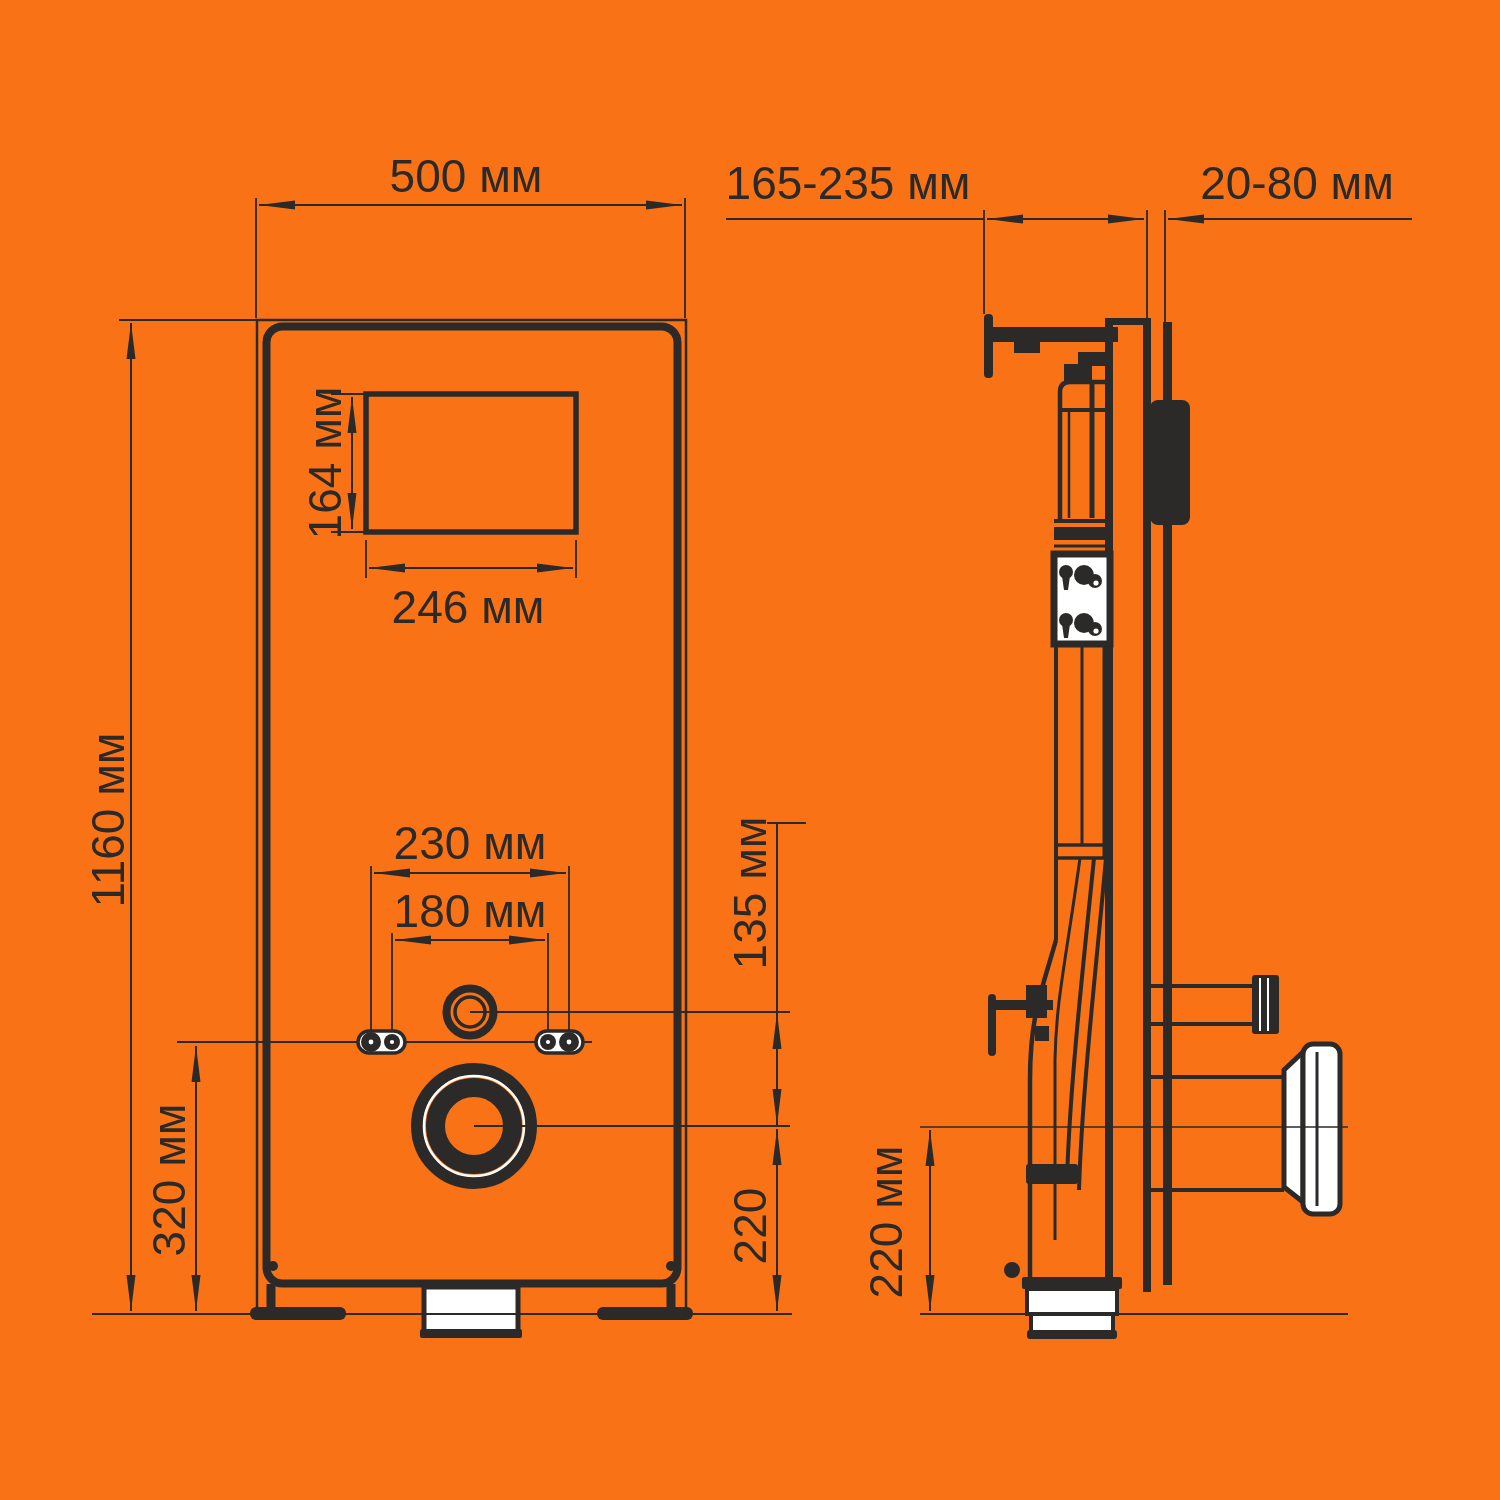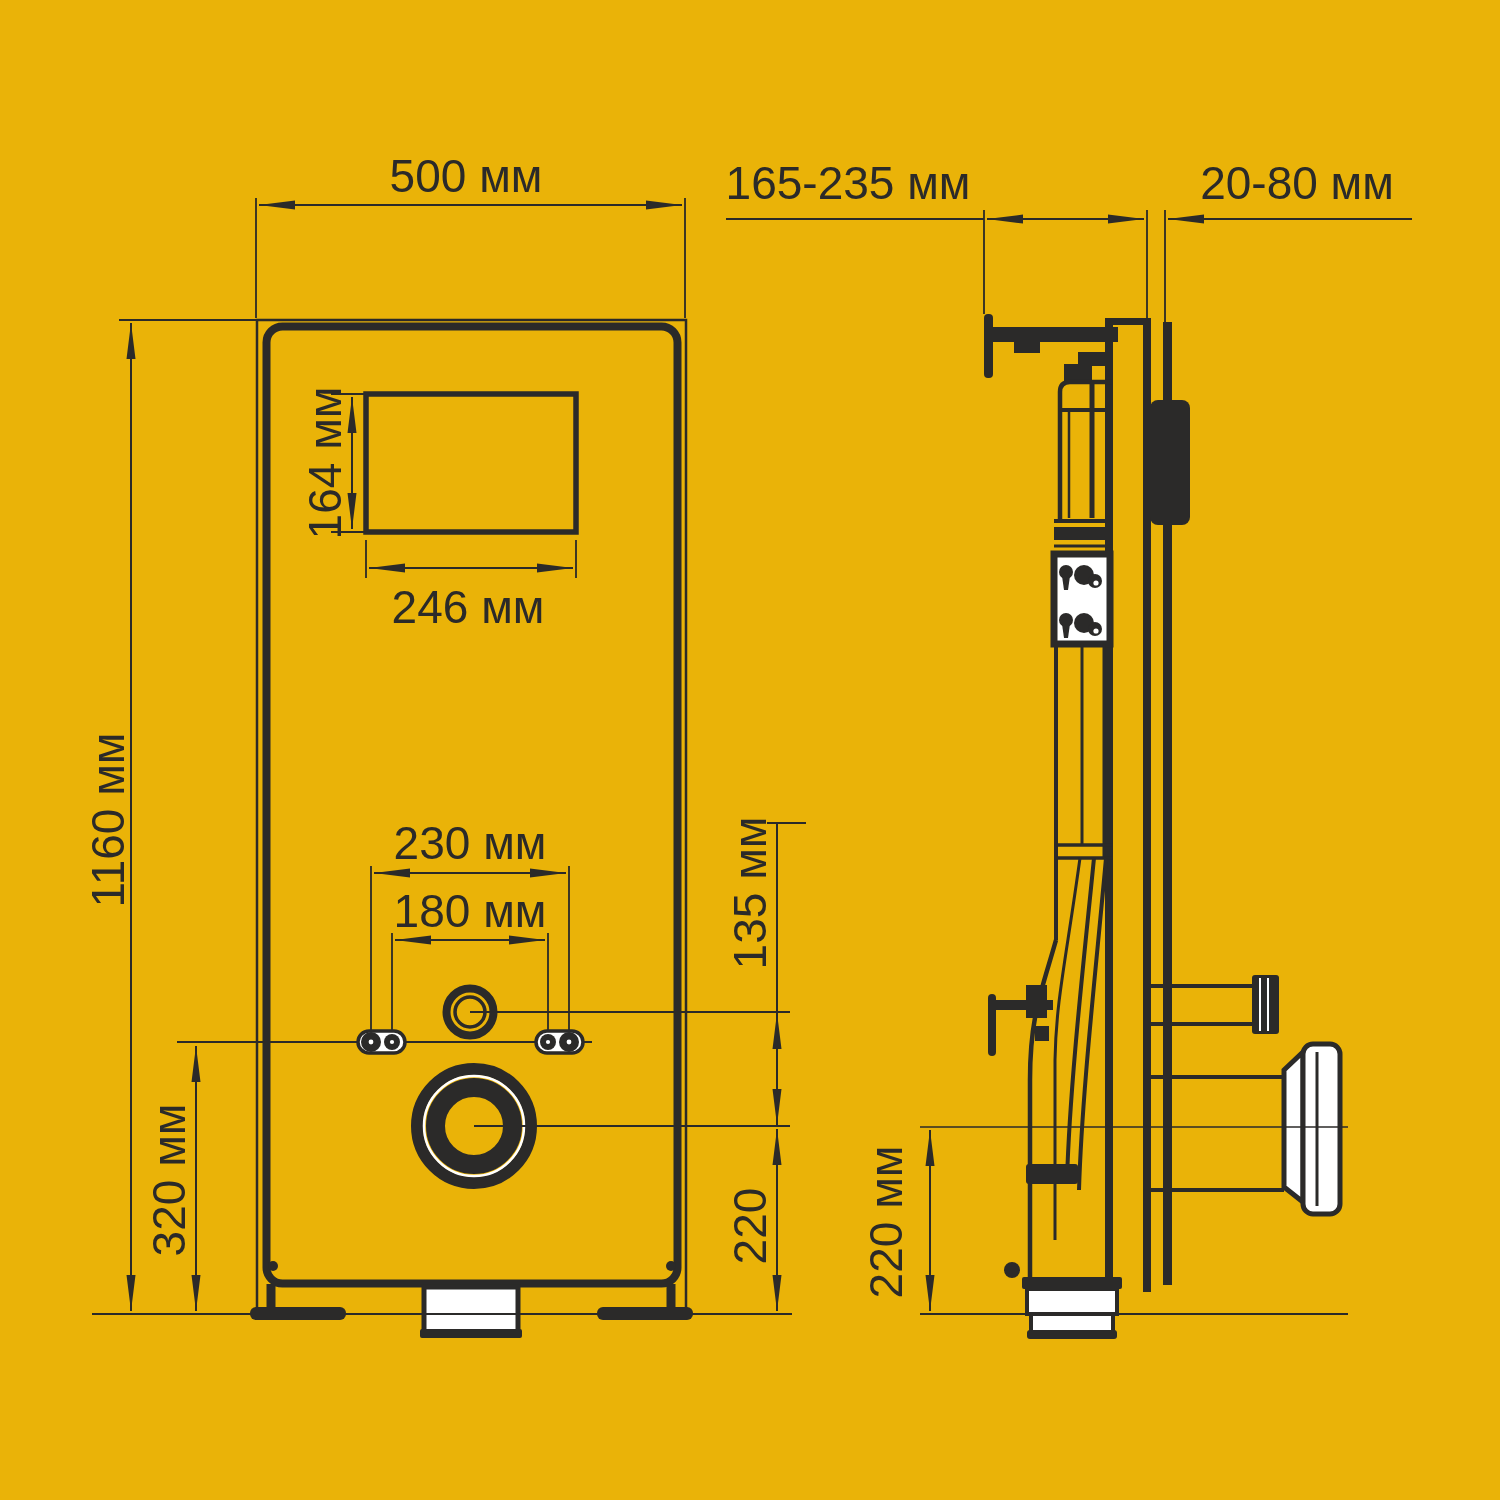--- a/index.html
+++ b/index.html
@@ -1,16 +1,16 @@
 <!DOCTYPE html>
 <html><head>
 <meta charset="utf-8">
 <style>
   html,body{margin:0;padding:0;background:#fff;}
-  .page{width:1500px;height:1500px;background:#eab308;position:relative;font-family:"Liberation Sans",sans-serif;}
+  .page{width:1500px;height:1500px;background:#f97316;position:relative;font-family:"Liberation Sans",sans-serif;}
   svg{display:block;}
   .ln{stroke:#2b2a29;fill:none;stroke-linecap:butt;}
   .fl{fill:#2b2a29;stroke:none;}
   .wfl{fill:#fff;}
   .wln{stroke:#fff;fill:none;}
   .dim{stroke:#2b2a29;stroke-width:2;fill:none;}
   .ext{stroke:#2b2a29;stroke-width:1.8;fill:none;}
   text.dl{font-family:"Liberation Sans",sans-serif;font-size:46px;font-weight:300;fill:#2b2a29;letter-spacing:0px;}
 </style>
 </head>

